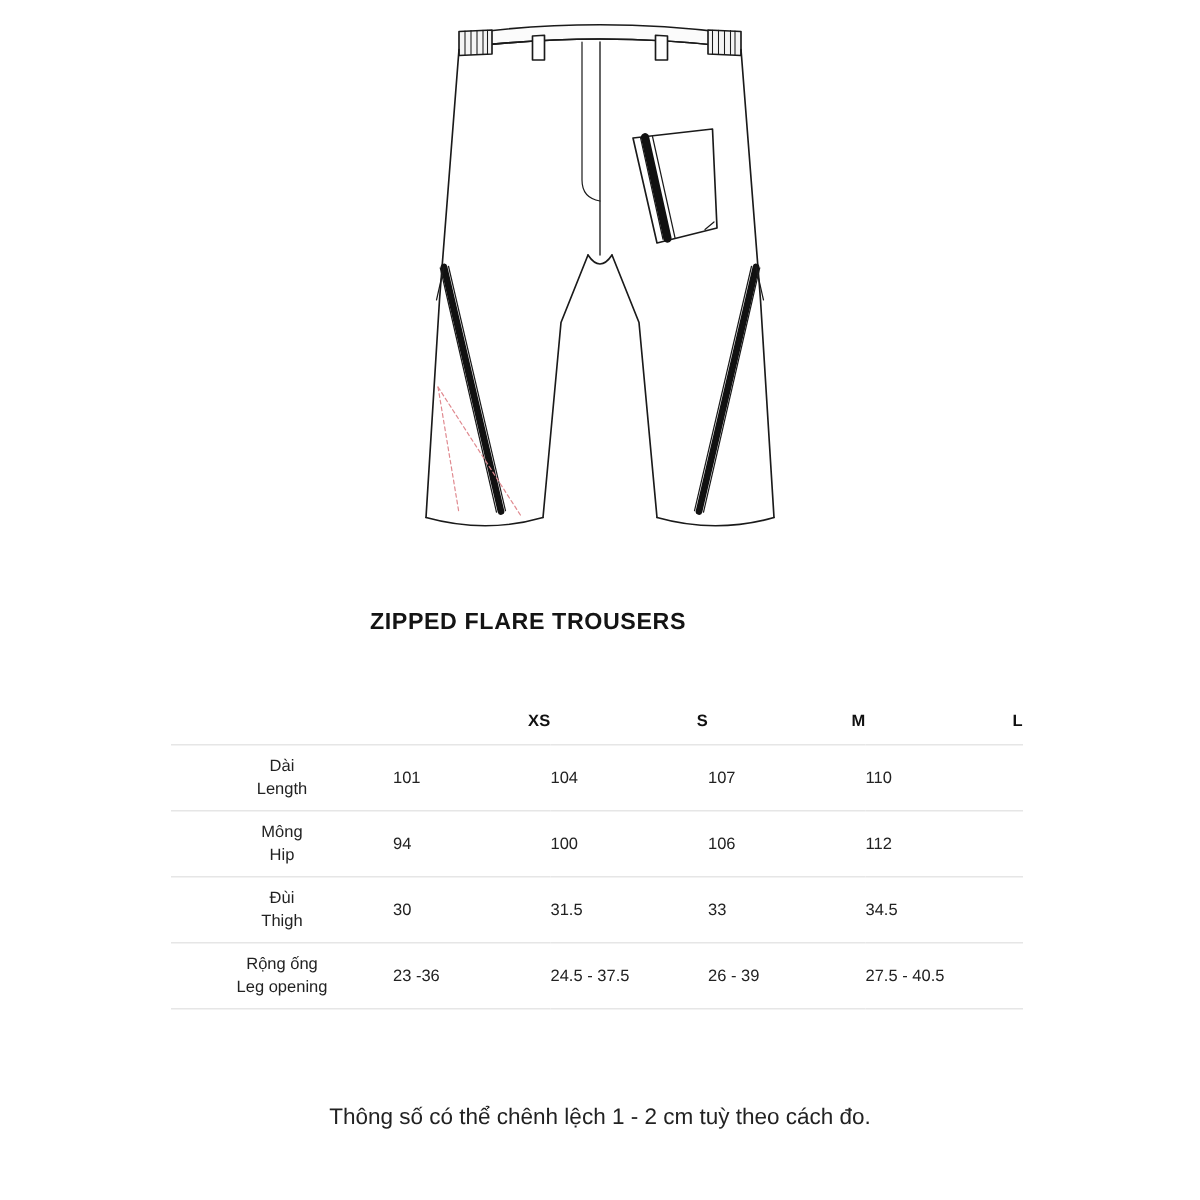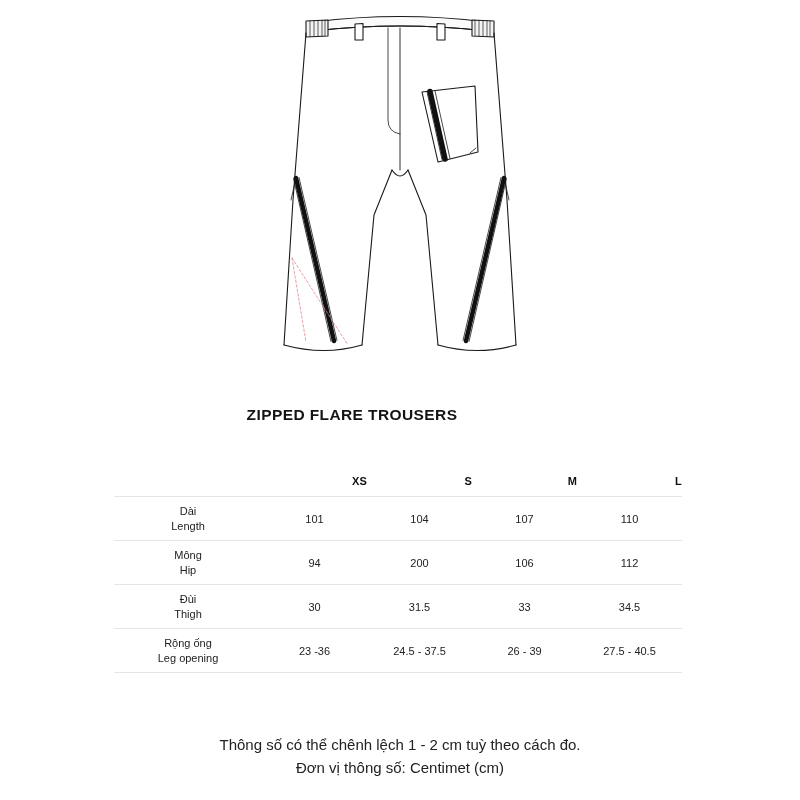--- a/index.html
+++ b/index.html
@@ -85,21 +85,20 @@
     border-top: 1px solid #e6e6e6;
   }
   tbody tr:first-child {
     border-top: 1px solid #e6e6e6;
   }
   tbody td {
     height: 43px;
     vertical-align: middle;
     font-size: 11px;
     color: #222;
-    text-align: center;
   }
   td.row-label {
     text-align: center;
     line-height: 1.35;
     font-size: 11px;
     color: #222;
   }
   td.row-label .vi,
   td.row-label .en {
     display: block;
@@ -222,21 +221,21 @@
           <td>110</td>
         </tr>
 
 
         <tr>
           <td class="row-label">
             <span class="vi">Mông</span>
             <span class="en">Hip</span>
           </td>
           <td>94</td>
-          <td>200</td>
+          <td>100</td>
           <td>106</td>
           <td>112</td>
         </tr>
 
         <tr>
           <td class="row-label">
             <span class="vi">Đùi</span>
             <span class="en">Thigh</span>
           </td>
           <td>30</td>
@@ -255,16 +254,15 @@
           <td>26 - 39</td>
           <td>27.5 - 40.5</td>
         </tr>
 
       </tbody>
     </table>
   </div>
 
   <div class="notes">
     <span class="note-line">Thông số có thể chênh lệch 1 - 2 cm tuỳ theo cách đo.</span>
-    <span class="note-line">Đơn vị thông số: Centimet (cm)</span>
   </div>
 
 </div>
 
 </body></html>

